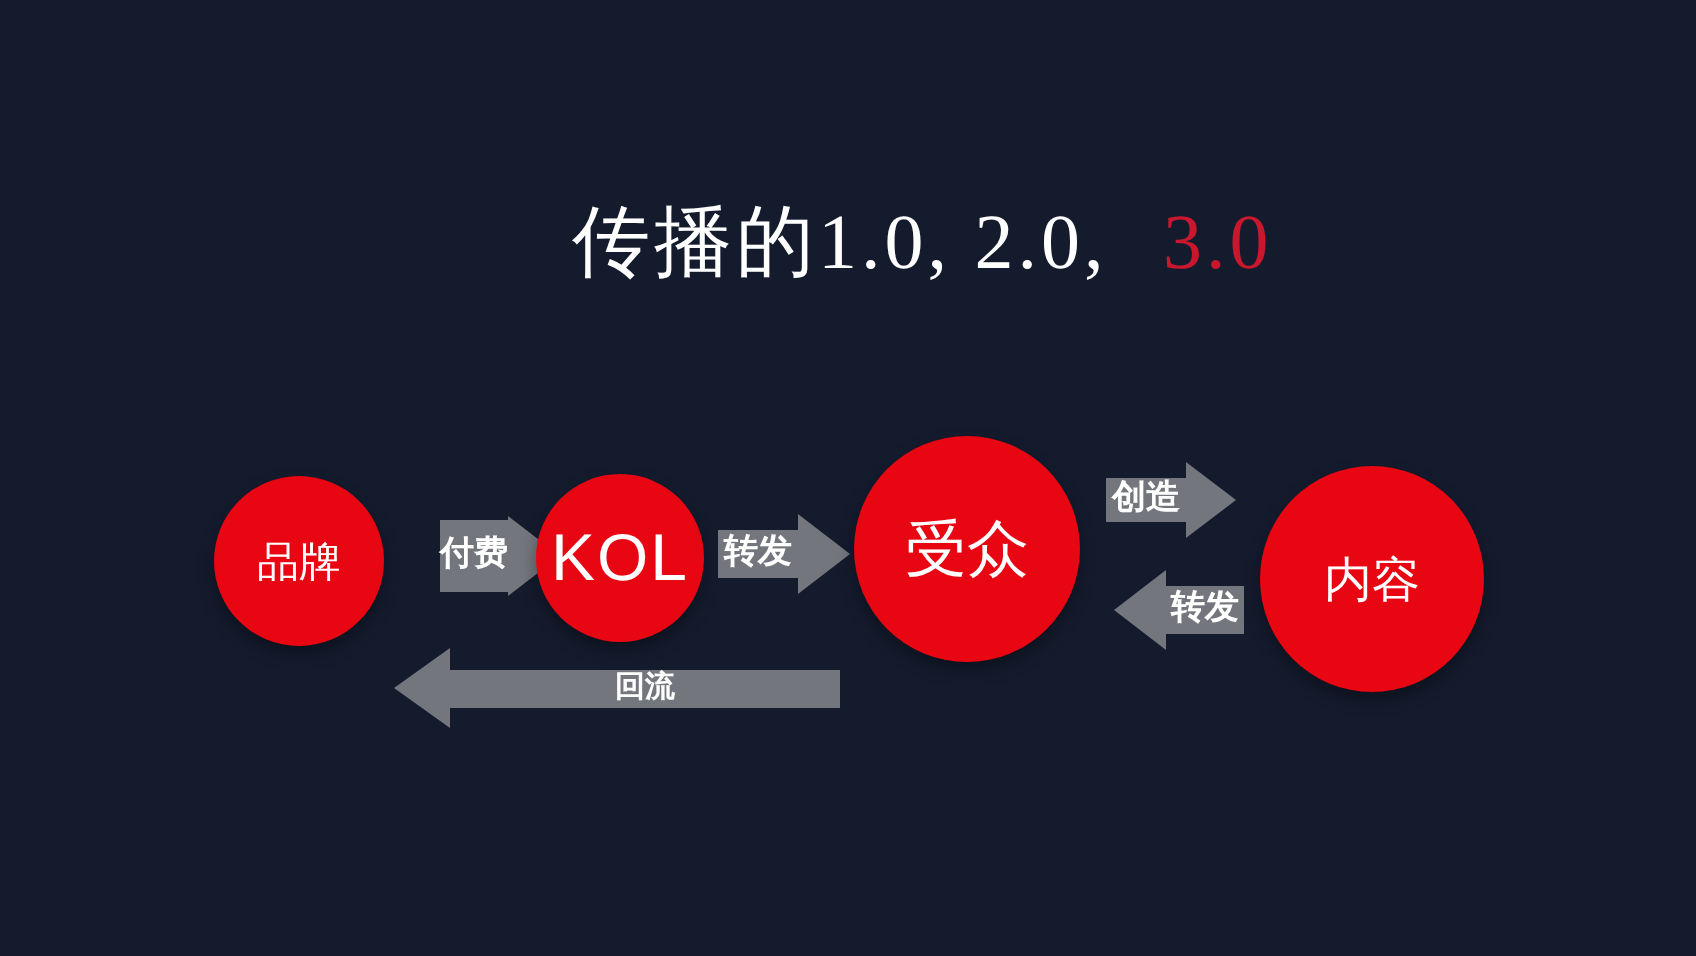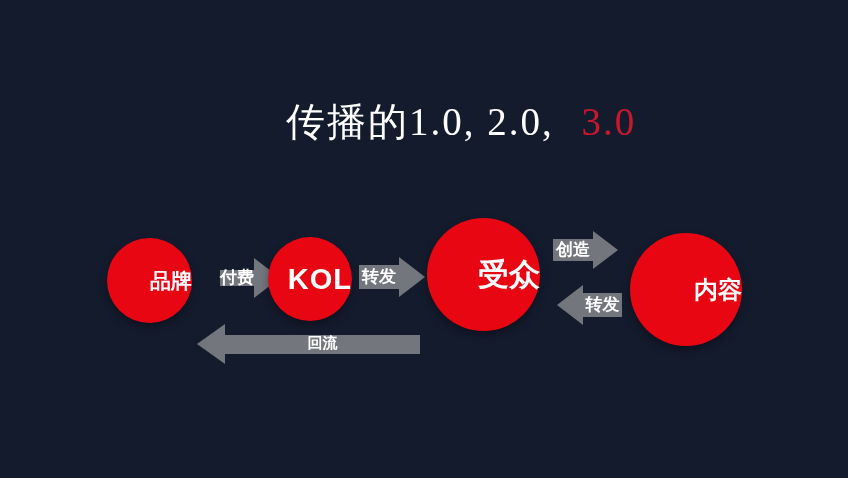--- a/index.html
+++ b/index.html
@@ -32,28 +32,28 @@
     letter-spacing:2px;
     color:var(--white);
     white-space:nowrap;
   }
   .title .hl{color:var(--title-red);margin-left:16px;}
   
   .circle{
     position:absolute;
     border-radius:50%;
     background:var(--red);
-    display:flex;align-items:center;justify-content:flex-end;
+    display:flex;align-items:center;justify-content:center;
     color:var(--white);
-    font-weight:bold;
+    font-weight:normal;
     box-shadow:0 4px 8px rgba(0,0,0,0.35);
     white-space:nowrap;
   }
   .c-brand   {left:107px;top:238px;width:85px; height:85px; font-size:21px;}
-  .c-kol     {left:268px;top:237px;width:84px; height:84px; font-size:29px; letter-spacing:1px;}
+  .c-kol     {left:268px;top:237px;width:84px; height:84px; font-size:33px; letter-spacing:1px;}
   .c-audience{left:427px;top:218px;width:113px;height:113px;font-size:31px;}
   .c-content {left:630px;top:233px;width:112px;height:113px;font-size:24px;}
   
   .arrow{
     position:absolute;
     display:flex;align-items:center;
   }
   .ar-body{
     flex:1;
     background:var(--gray);
@@ -75,21 +75,21 @@
     border-bottom:20px solid transparent;
     border-left:26px solid var(--gray);
   }
   
   .arrow-l .ar-head{
     border-top:20px solid transparent;
     border-bottom:20px solid transparent;
     border-right:26px solid var(--gray);
   }
   .a-pay     {left:196px;top:258px;width:67px;height:40px;}
-  .a-pay .ar-body{height:16px;margin-left:24px;}
+  .a-pay .ar-body{height:36px;margin-left:24px;}
   .a-repost1 {left:359px;top:257px;width:66px;height:40px;}
   .a-repost1 .ar-body{height:24px;}
   .a-create  {left:553px;top:231px;width:65px;height:38px;}
   .a-create .ar-body{height:22px;}
   .a-create .ar-head{border-top-width:19px;border-bottom-width:19px;border-left-width:25px;}
   .a-repost2 {left:557px;top:285px;width:65px;height:40px;}
   .a-repost2 .ar-body{height:24px;}
   .a-backflow{left:197px;top:324px;width:223px;height:40px;}
   .a-backflow .ar-body{height:19px;}
   .a-backflow .ar-head{border-right-width:28px;}

